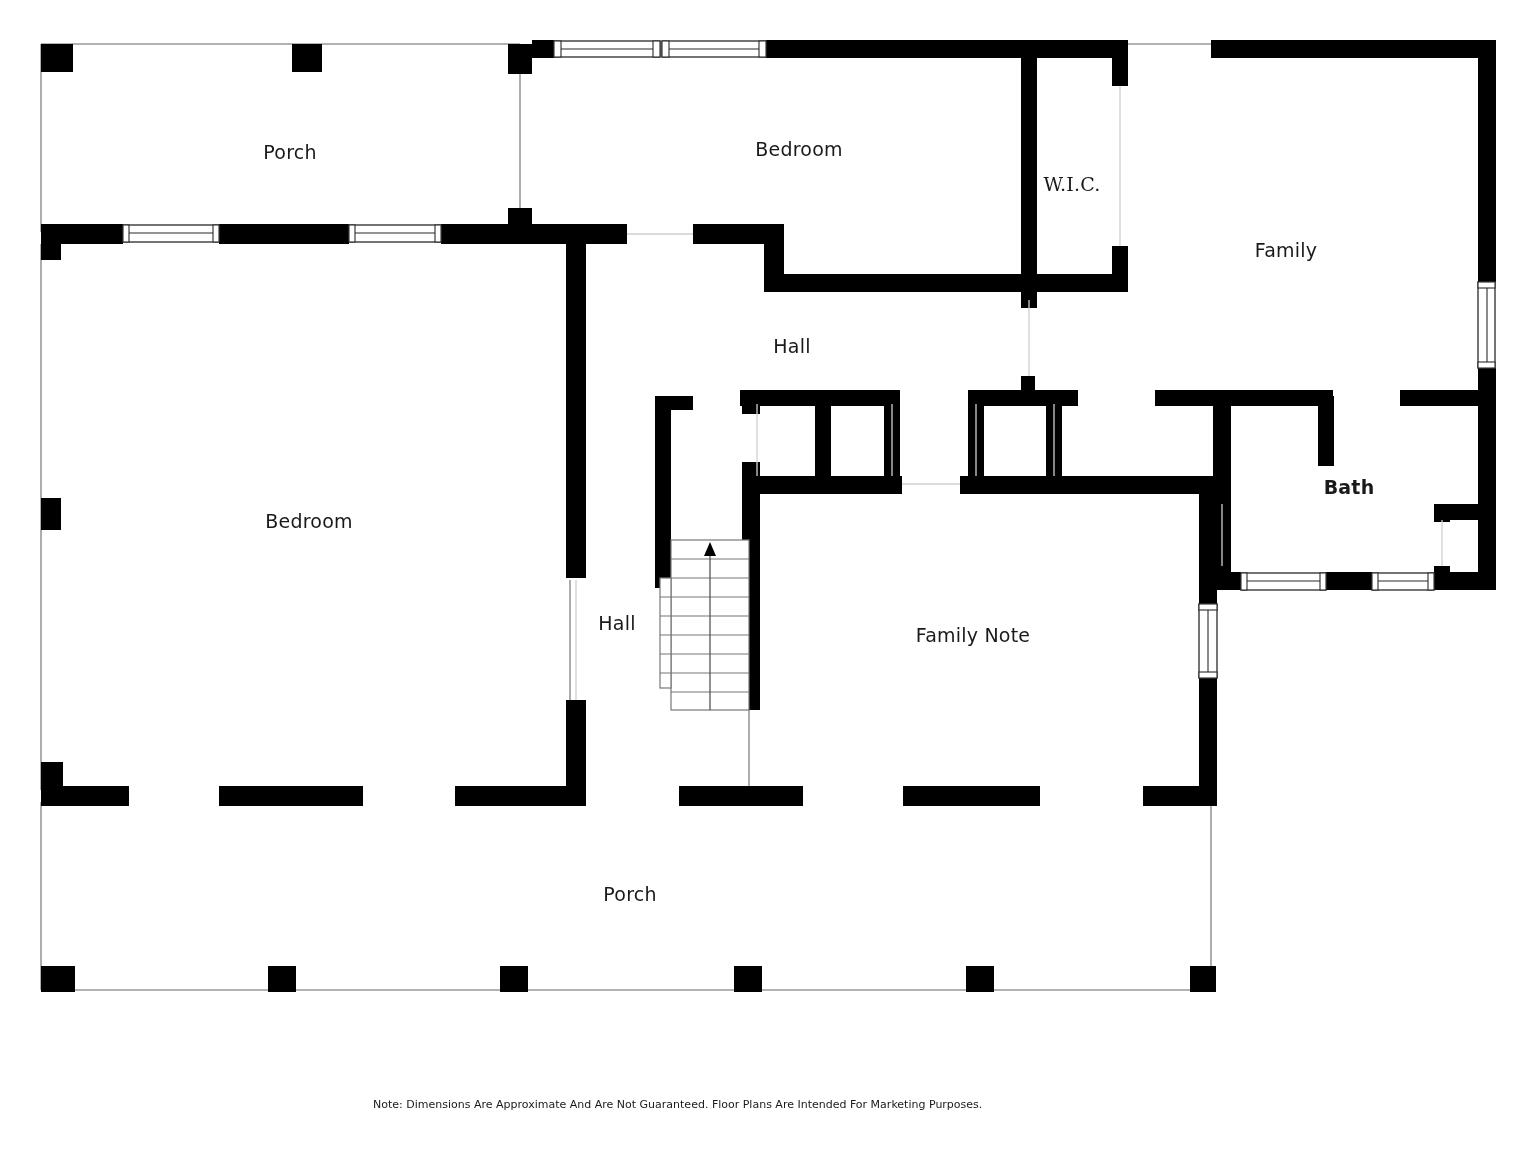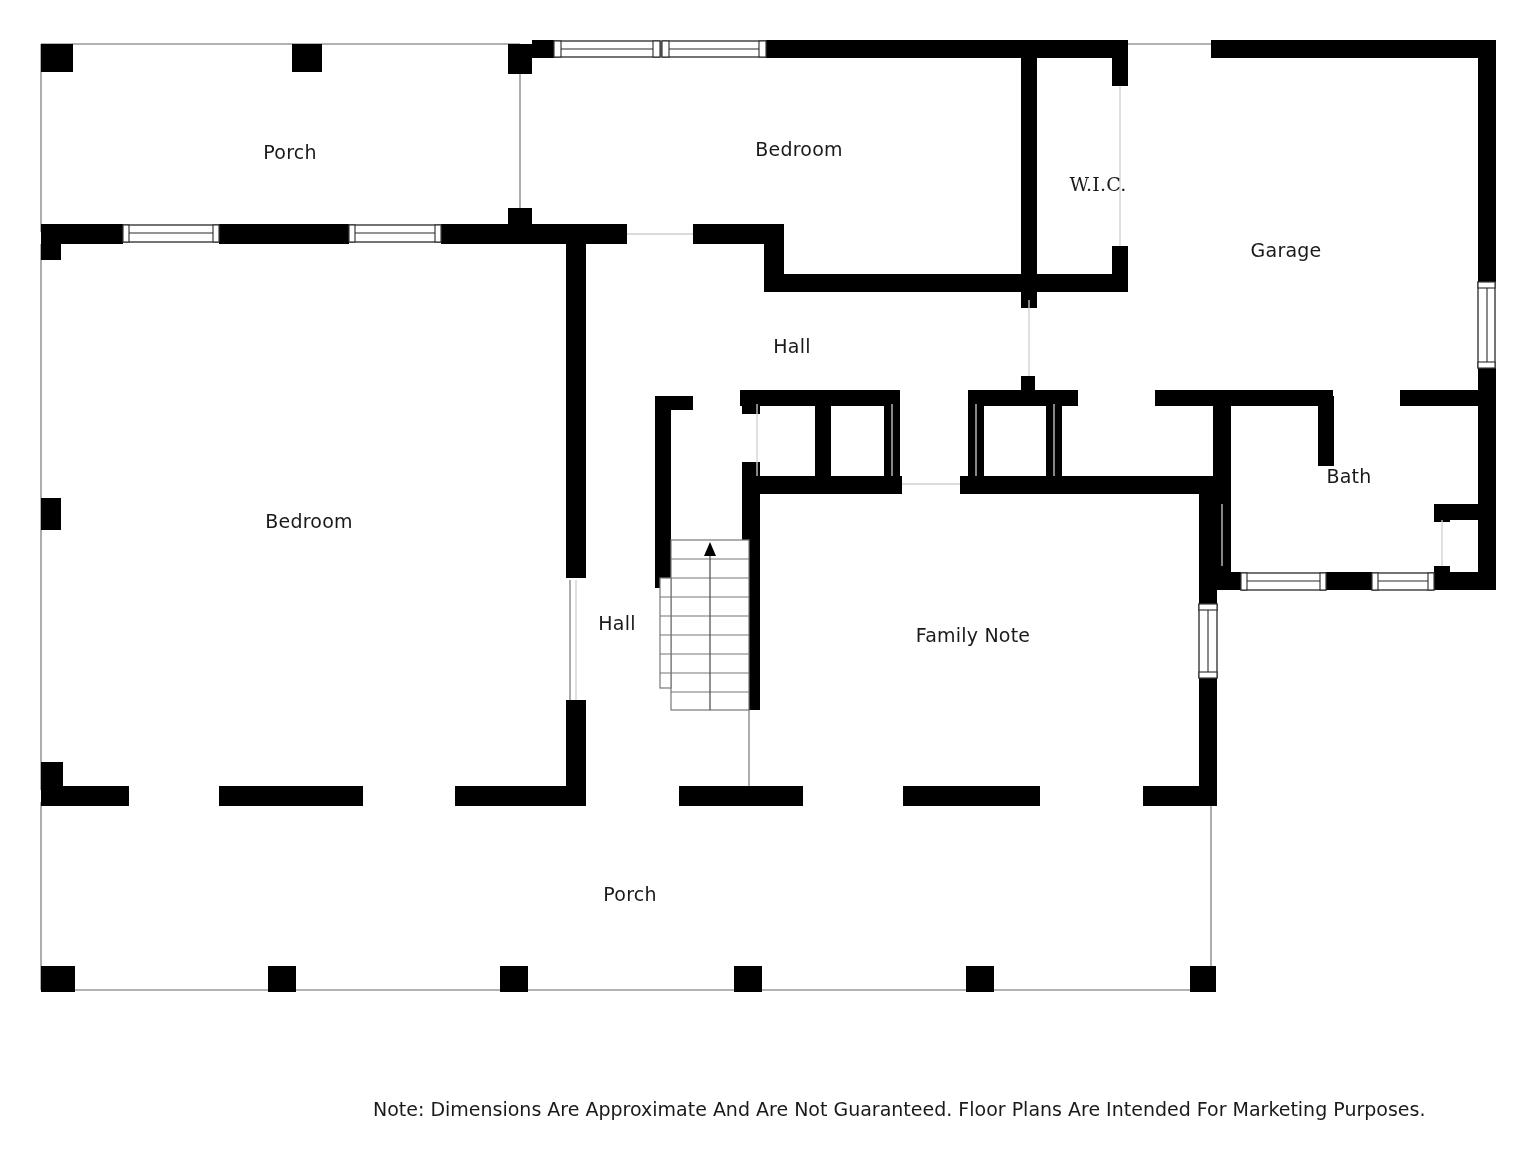--- a/index.html
+++ b/index.html
@@ -34,21 +34,21 @@
     color: #1a1a1a;
     white-space: nowrap;
     font-size: 19px;
     letter-spacing: 0.2px;
     font-family: "DejaVu Sans", "Liberation Sans", sans-serif;
   }
   #footer-note {
     position: absolute;
     left: 373px;
     top: 1098px;
-    font-size: 19px;
+    font-size: 11px;
     color: #1a1a1a;
     white-space: nowrap;
     font-family: "DejaVu Sans", "Liberation Sans", sans-serif;
   }
   #copyright {
     position: absolute;
     left: 10px;
     top: 1083px;
     font-size: 34px;
     color: #111;
@@ -276,29 +276,29 @@
 
       <polygon points="710,542 704,556 716,556" fill="#000000"></polygon>
     </g>
 
   </svg>
 
   <div class="room-label" style="left:290px; top:152px;">Porch</div>
 
   <div class="room-label" style="left:799px; top:149px;">Bedroom</div>
 
-  <div class="room-label" style="left:1072px; top:184px; font-family:'DejaVu Serif','Liberation Serif',serif;margin-left:26px;">W.I.C.</div>
-
-  <div class="room-label" style="left:1286px; top:250px;">Garage</div>
+  <div class="room-label" style="left:1072px; top:184px; font-family:'DejaVu Serif','Liberation Serif',serif;">W.I.C.</div>
+
+  <div class="room-label" style="left:1286px; top:250px;">Family</div>
 
   <div class="room-label" style="left:792px; top:346px;">Hall</div>
 
   <div class="room-label" style="left:309px; top:521px;">Bedroom</div>
 
-  <div class="room-label" style="left:1349px; top:476px;">Bath</div>
+  <div class="room-label" style="left:1349px; top:487px;font-weight:bold;">Bath</div>
 
   <div class="room-label" style="left:617px; top:623px;">Hall</div>
 
   <div class="room-label" style="left:973px; top:635px;">Family Note</div>
 
   <div class="room-label" style="left:630px; top:894px;">Porch</div>
 
   <div id="footer-note">Note: Dimensions Are Approximate And Are Not Guaranteed. Floor Plans Are Intended For Marketing Purposes.</div>
 
 </div>

